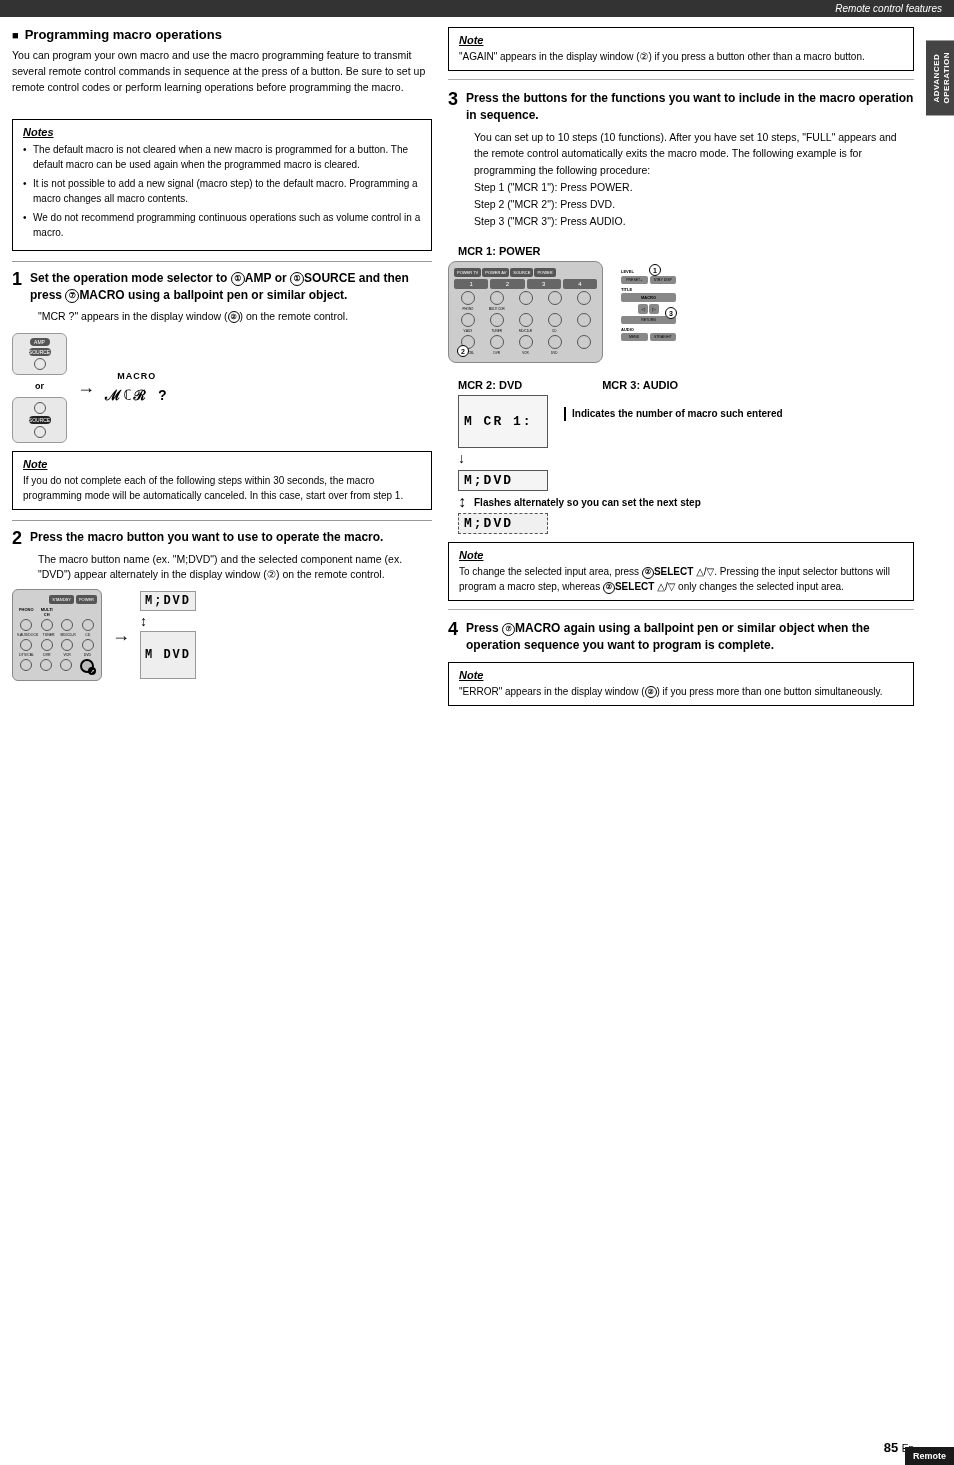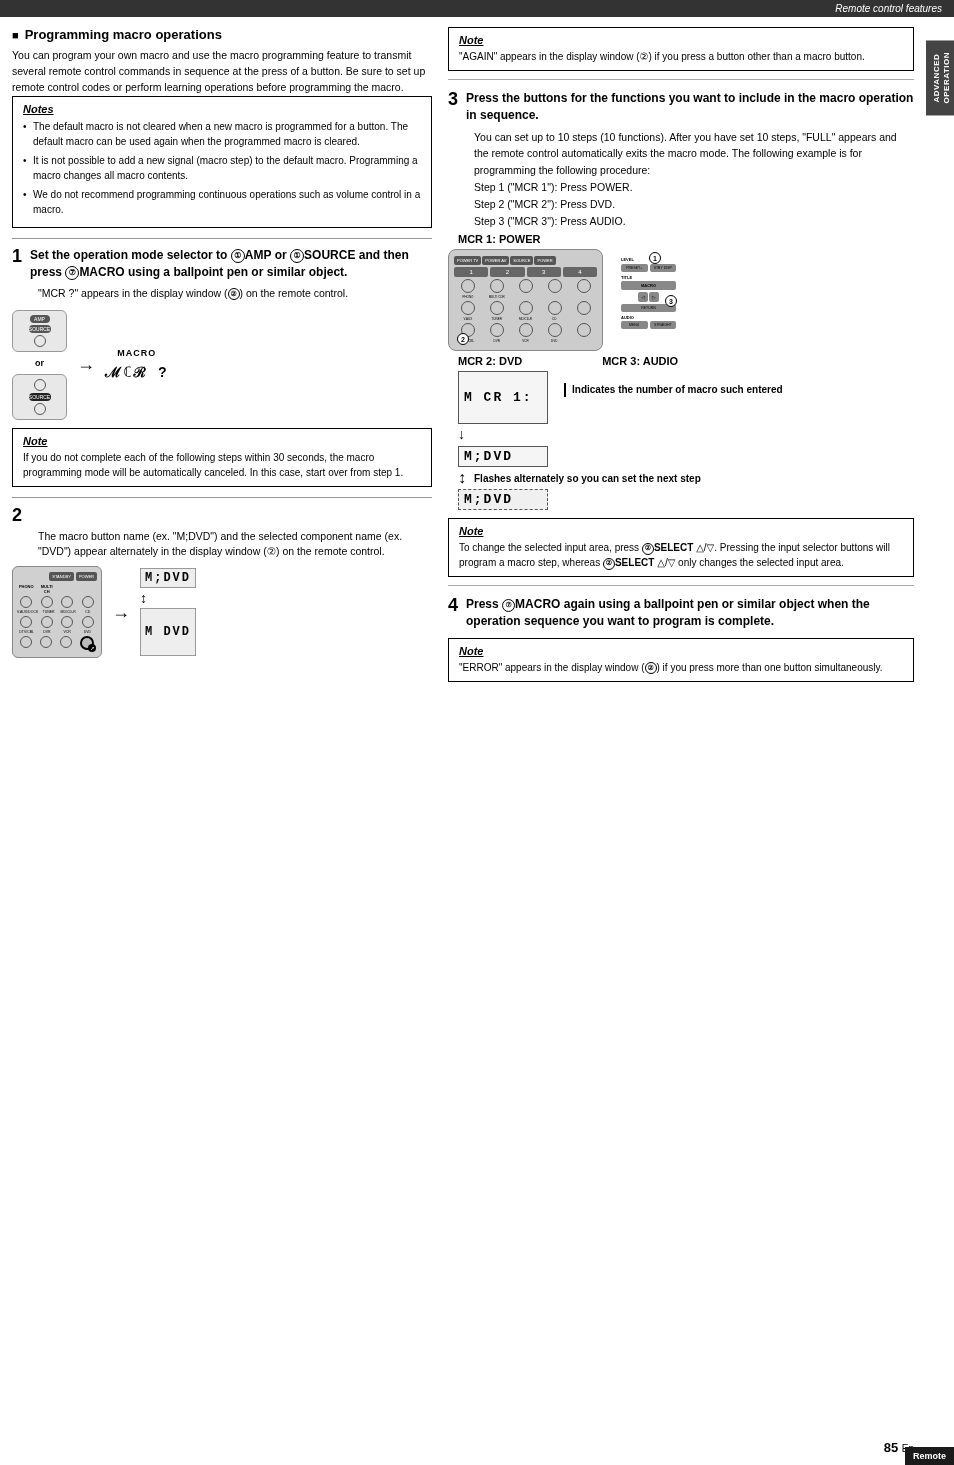--- a/index.html
+++ b/index.html
@@ -85,21 +85,21 @@
     }
 
     .section-title::before {
       content: '■';
       font-size: 11px;
     }
 
     .body-text {
       font-size: 10.5px;
       line-height: 1.5;
-      margin-bottom: 1px;
+      margin-bottom: 24px;
     }
 
     
     .notes-box {
       border: 1.5px solid #000;
       padding: 6px 10px;
       margin-bottom: 10px;
     }
 
     .notes-title {
@@ -220,21 +220,21 @@
       text-decoration: underline;
     }
 
     .note-text {
       font-size: 10px;
       line-height: 1.5;
     }
 
     
     .mcr-section {
-      margin: 4px 0;
+      margin: 16px 0;
     }
 
     .mcr-label {
       font-size: 11px;
       font-weight: bold;
       text-align: center;
       margin-bottom: 4px;
     }
 
     
@@ -361,20 +361,21 @@
         </div>
       </div>
 
       <div class="note-box">
         <div class="note-title">Note</div>
         <div class="note-text">If you do not complete each of the following steps within 30 seconds, the macro programming mode will be automatically canceled. In this case, start over from step 1.</div>
       </div>
 
       <div class="step-header">
         <span class="step-num">2</span>
+        <span class="step-text">Press the macro button you want to use to operate the macro.</span>
       </div>
       <div class="step-body">The macro button name (ex. "M;DVD") and the selected component name (ex. "DVD") appear alternately in the display window (②) on the remote control.</div>
 
       <div class="remote-diagram" style="margin-top:6px;">
 
         <div style="width:90px;background:#d0d0d0;border:1.5px solid #888;border-radius:6px;padding:5px 4px;position:relative;">
           <div style="display:flex;gap:2px;justify-content:flex-end;margin-bottom:3px;">
             <div style="background:#555;color:#fff;font-size:4px;padding:2px 3px;border-radius:2px;text-align:center;">STANDBY</div>
             <div style="background:#555;color:#fff;font-size:4px;padding:2px 3px;border-radius:2px;text-align:center;">POWER</div>
           </div>

